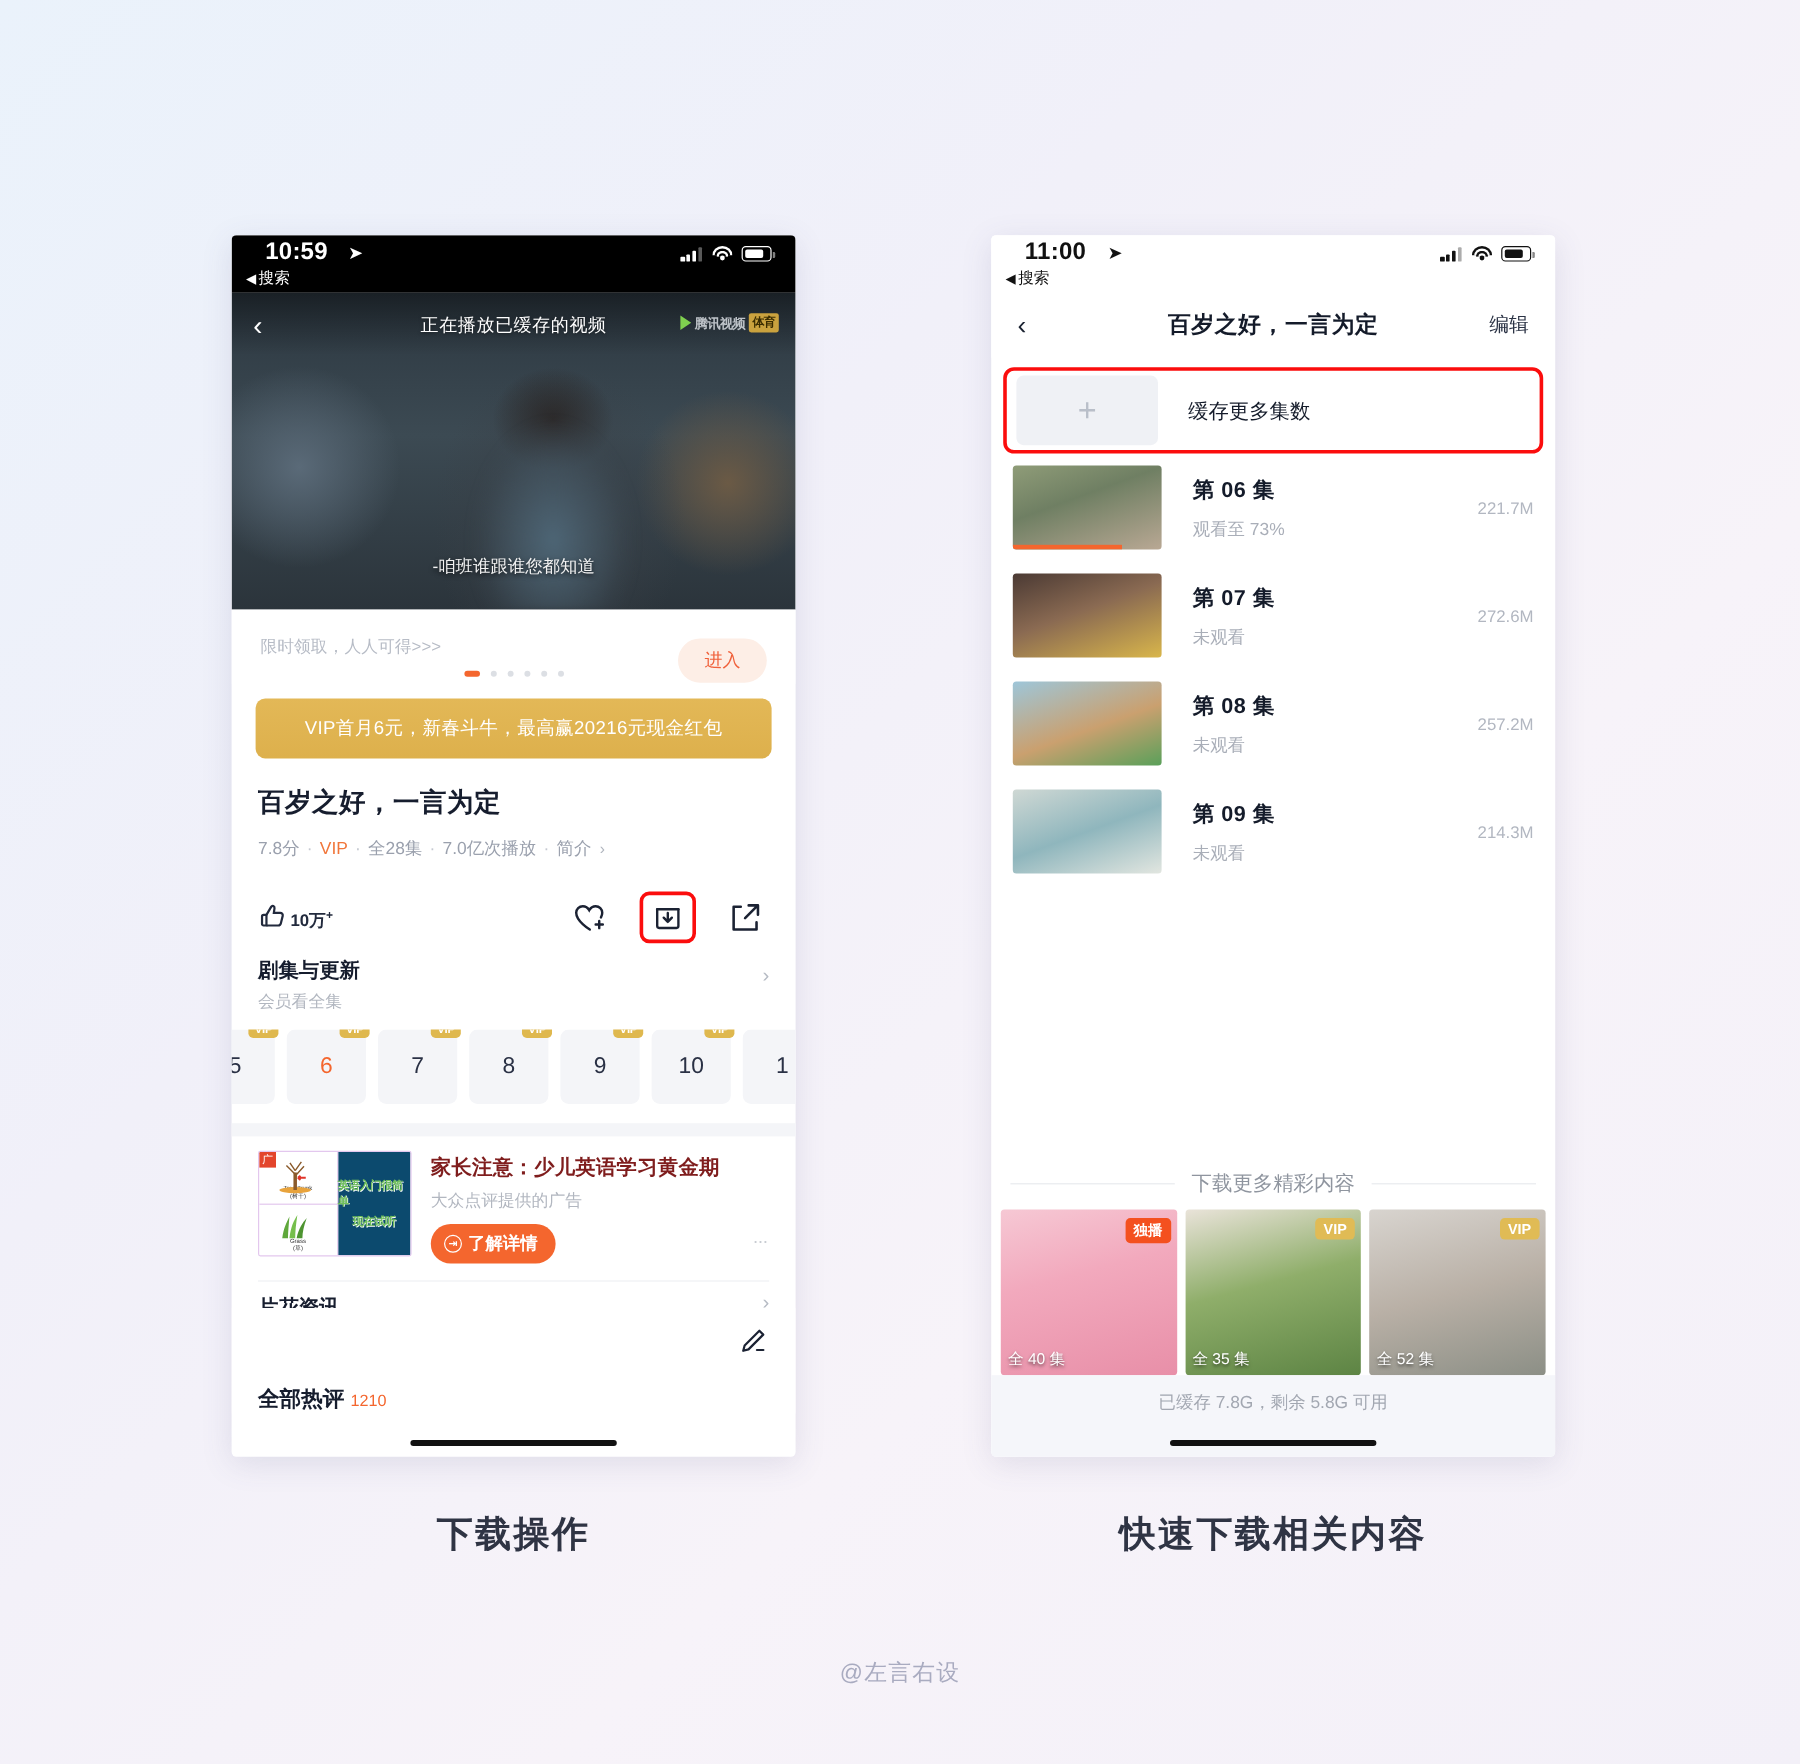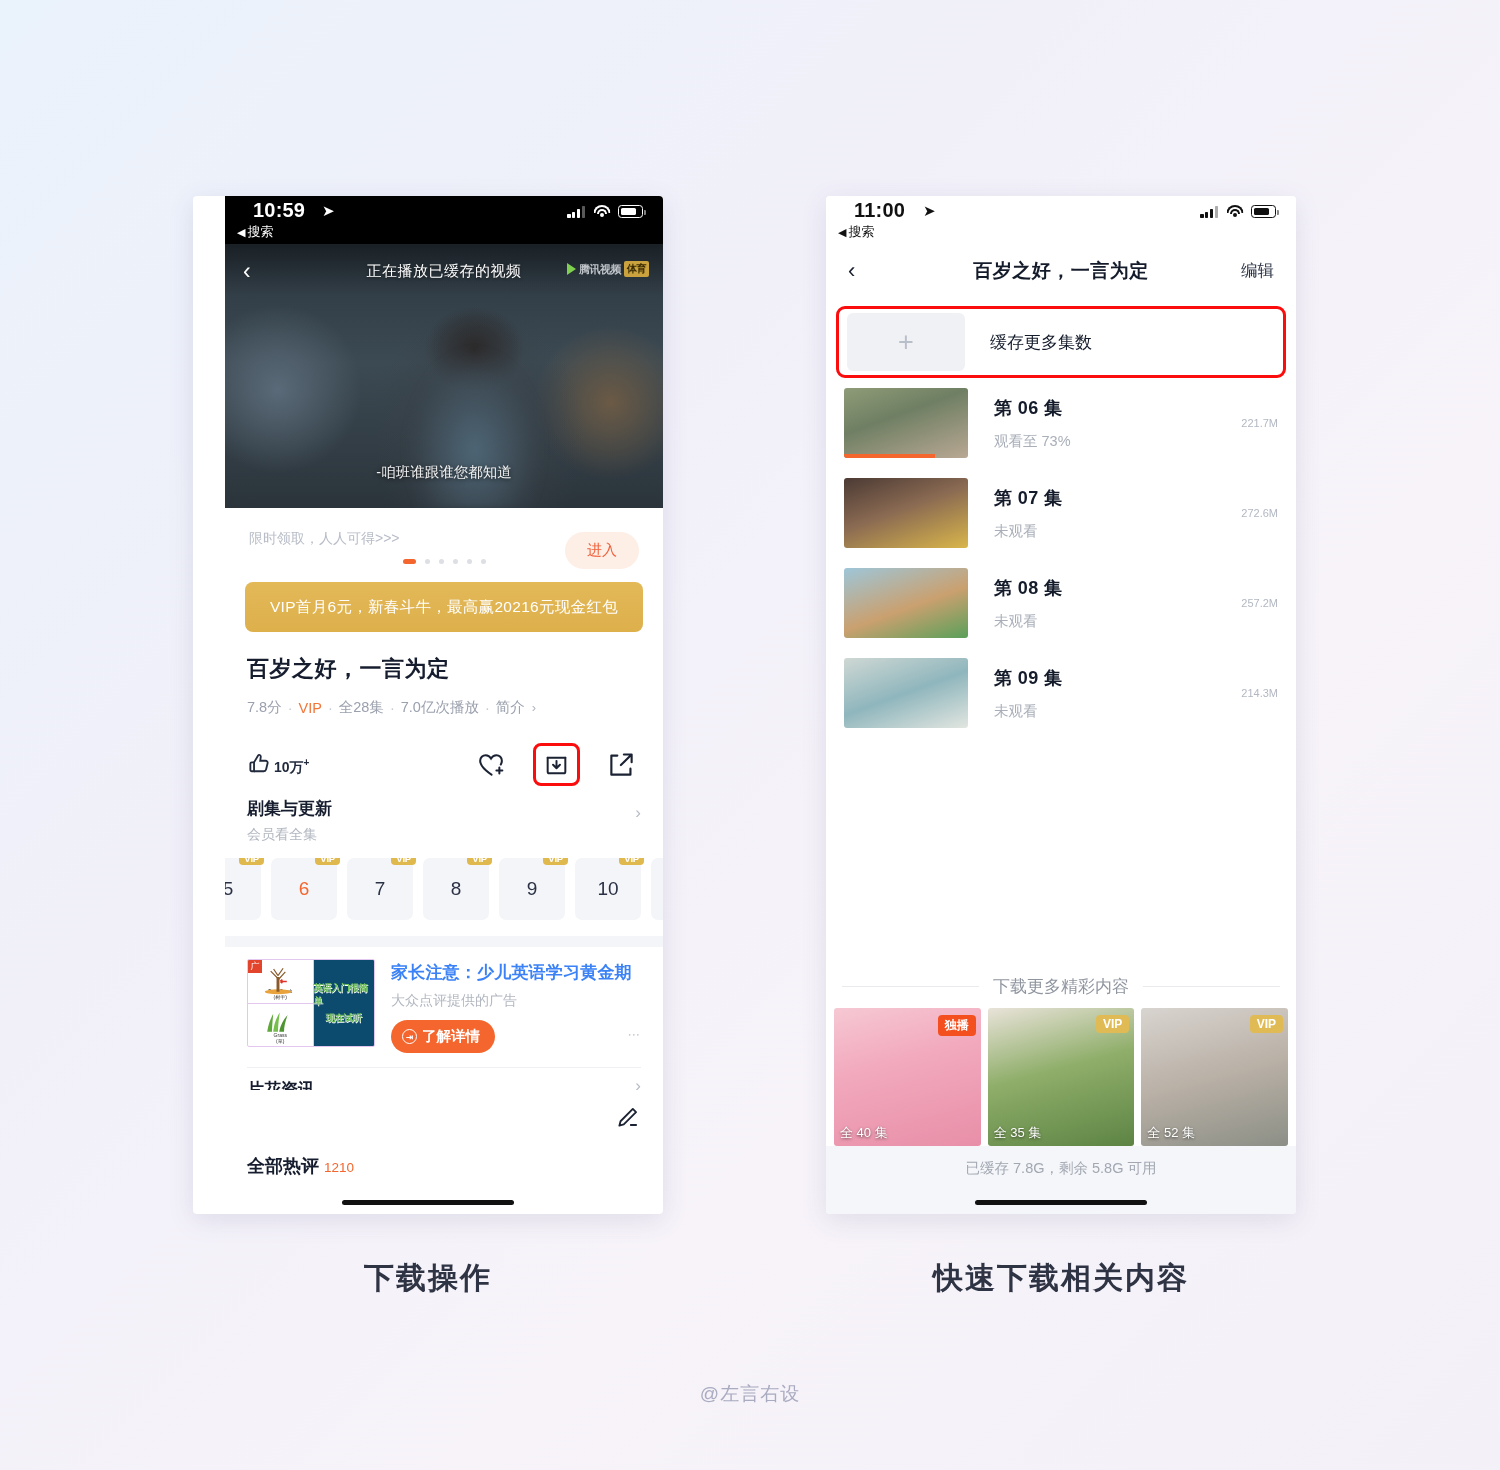--- a/index.html
+++ b/index.html
@@ -15,21 +15,21 @@
 
   
   .phone {
     position: absolute;
     width: 470px; height: 1018px;
     border-radius: 4px;
     overflow: hidden;
     background: #fff;
     box-shadow: 0 6px 26px rgba(80,80,120,.13);
   }
-  #phone-left  { left: 193px; top: 196px; padding-left: 32px; }
+  #phone-left  { left: 193px; top: 196px; }
   #phone-right { left: 826px; top: 196px; background: #fff; }
 
   
   .statusbar {
     height: 48px; position: relative;
     padding: 0 22px;
     font-size: 19px; font-weight: bold;
   }
   .sb-dark { background: #000; color: #fff; }
   .sb-light { background: #fff; color: #111; }
@@ -141,21 +141,21 @@
   .ad-img .cap { font-size: 5px; color: #333; text-align: center; line-height: 1.25; }
   .tree { position: absolute; left: 8px; top: 5px; width: 44px; height: 30px; }
   .grass{ position: absolute; left: 12px; top: 3px; width: 36px; height: 28px; }
   .ad-img .rcol { flex: 1; background: #0c4a6e; display: flex; flex-direction: column;
                   align-items: center; justify-content: center; gap: 4px; }
   .ad-img .rtx { font-size: 9.5px; font-weight: bold; color: #6fbf5a; letter-spacing: -.5px;
                  text-shadow: .5px .5px 0 #fff; }
   .ad-flag { position: absolute; left: 0; top: 0; width: 14px; height: 13px; background: #e3452c;
              color: #fff; font-size: 9px; display: flex; align-items: center; justify-content: center; z-index: 2;}
   .ad-body { flex: 1; padding-top: 2px; }
-  .ad-t { font-size: 17px; font-weight: bold; color: #3b82f6; letter-spacing: .2px; }
+  .ad-t { font-size: 17px; font-weight: bold; color: #7f1d1d; letter-spacing: .2px; }
   .ad-s { font-size: 14px; color: #b2b7c0; margin-top: 8px; }
   .ad-cta { margin-top: 10px; display: inline-flex; align-items: center; gap: 5px;
             background: #f4662e; color: #fff; font-size: 14.5px; font-weight: bold;
             padding: 7px 15px 7px 11px; border-radius: 18px; }
   .ad-cta .ic { width: 15px; height: 15px; border: 1.6px solid #fff; border-radius: 50%;
                 display: flex; align-items: center; justify-content: center; font-size: 9px; }
   .ad-more { position: absolute; right: 24px; bottom: 12px; color: #b9bec6; font-size: 12px;
              line-height: .85; letter-spacing: 0; writing-mode: vertical-rl; }
 
   .rowline { margin: 14px 22px 0; border-top: 1px solid #eef0f3; }
@@ -185,21 +185,21 @@
                    color: #b9bfc9; font-size: 27px; font-weight: 300; flex: none;}
   .addbox .lbl { margin-left: 25px; font-size: 17px; color: #141b2a; }
 
   .eprow { display: flex; align-items: center; padding: 10px 18px; position: relative; }
   .thumb { width: 124px; height: 70px; border-radius: 3px; flex: none; position: relative;
            overflow: hidden; }
   .thumb .prog { position: absolute; left: 0; bottom: 0; height: 4px; background: #f4662e; }
   .ep-mid { flex: 1; margin-left: 26px; }
   .ep-n { font-size: 18px; font-weight: bold; color: #141b2a; letter-spacing: .4px; }
   .ep-st { font-size: 14.5px; color: #a9aeb8; margin-top: 12px; }
-  .ep-sz { font-size: 11px; color: #b2b7c1; }
+  .ep-sz { font-size: 14px; color: #b2b7c1; }
 
   .morehdr { position: absolute; left: 0; right: 0; bottom: 216px; display: flex;
              align-items: center; gap: 14px; padding: 0 16px; }
   .morehdr .ln { flex: 1; height: 1px; background: #e8eaee; }
   .morehdr .tx { font-size: 17px; color: #8f959f; }
 
   .rec { position: absolute; left: 0; right: 0; bottom: 68px; display: flex; gap: 7px; padding: 0 8px; }
   .rec .card { flex: 1; height: 138px; border-radius: 3px; position: relative; overflow: hidden; }
   .rec .tag { position: absolute; right: 5px; top: 7px; font-size: 12px; font-weight: bold;
               padding: 2px 7px; border-radius: 4px; color: #fff; }

